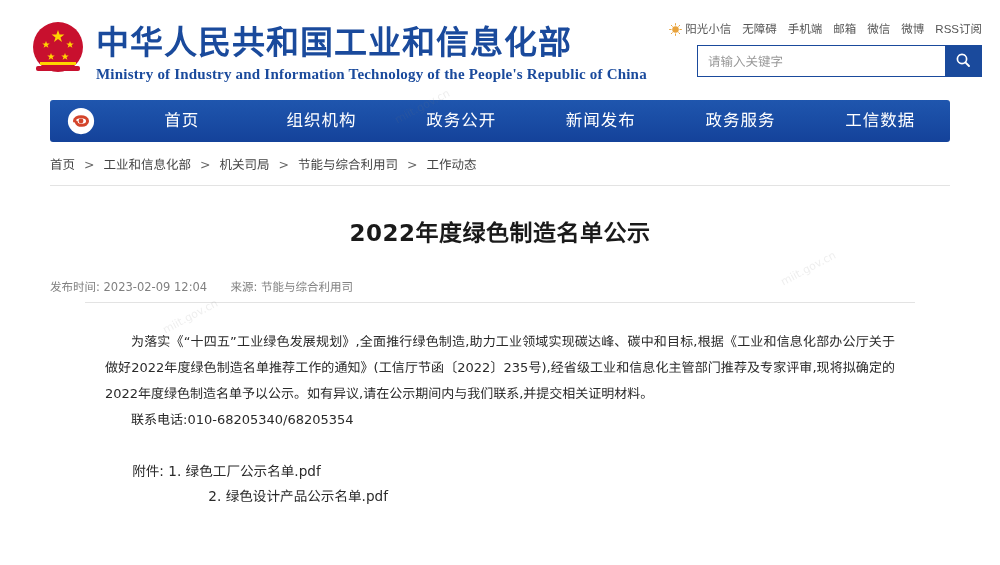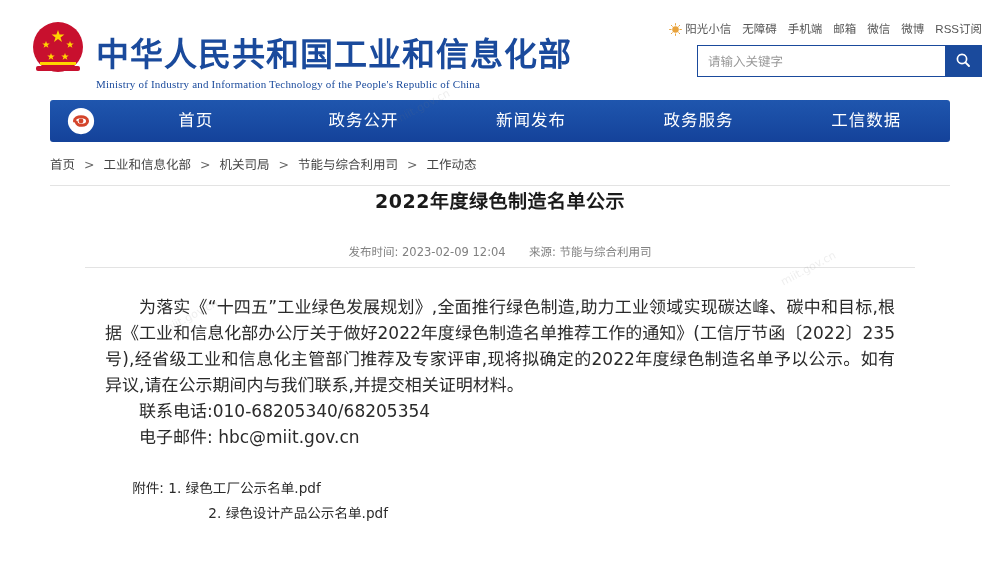--- a/index.html
+++ b/index.html
@@ -33,35 +33,35 @@
     left: 28px;
     top: 16px;
     width: 60px;
     height: 60px;
   }
   .emblem svg { display:block; }
 
   .site-title-block {
     position: absolute;
     left: 96px;
-    top: 35px;
+    top: 23px;
   }
   .site-title-cn {
     font-family: "DejaVu Sans", "Liberation Sans", sans-serif;
     font-size: 33px;
     font-weight: bold;
     color: #1a4a9c;
     letter-spacing: 1px;
     line-height: 40px;
     white-space: nowrap;
   }
   .site-title-en {
     font-family: "Liberation Serif", serif;
-    font-size: 11px;
-    font-weight: normal;
+    font-size: 15px;
+    font-weight: bold;
     color: #1a4a9c;
     letter-spacing: 0.2px;
     margin-top: 3px;
     white-space: nowrap;
   }
 
   
   .top-links {
     position: absolute;
     right: 18px;
@@ -172,43 +172,44 @@
     width: 900px;
     margin: 0 auto;
     position: relative;
   }
   .hr-top {
     border-top: 1px solid #e3e3e3;
     margin-top: 12px;
   }
   .art-title {
     text-align: center;
-    font-size: 19px;
+    font-size: 23px;
     font-weight: bold;
     color: #1a1a1a;
     font-family: "DejaVu Sans", "Liberation Sans", sans-serif;
+    margin-top: 28px;
     letter-spacing: 0.5px;
   }
   .art-meta {
-    text-align: center;
+    text-align: left;
     font-size: 11.5px;
     color: #808080;
     font-family: "DejaVu Sans", "Liberation Sans", sans-serif;
     margin-top: 30px;
   }
   .art-meta .gap { display:inline-block; width: 16px; }
   .hr-meta {
     border-top: 1px solid #e3e3e3;
     margin: 8px 35px 0 35px;
   }
 
   .art-body {
     margin: 26px 55px 0 55px;
     font-family: "DejaVu Sans", "Liberation Sans", sans-serif;
-    font-size: 17px;
+    font-size: 13px;
     line-height: 26px;
     color: #2a2a2a;
     text-align: justify;
   }
   .p-indent { text-indent: 2em; }
   .art-body p { margin: 0; }
 
   .attach-block {
     margin: 26px 55px 0 55px;
     font-family: "DejaVu Sans", "Liberation Sans", sans-serif;
@@ -305,20 +306,21 @@
   <div class="navbar">
     <div class="nav-logo">
       <svg width="30" height="30" viewBox="0 0 32 32" aria-hidden="true">
         <circle cx="16" cy="16" r="14" fill="#ffffff"></circle>
         <path d="M9 16 C9 10, 23 10, 23 16 C23 22, 11 22, 11 17" fill="none" stroke="#d4452c" stroke-width="3.2" stroke-linecap="round"></path>
         <circle cx="16" cy="16" r="2.6" fill="#d4452c"></circle>
       </svg>
     </div>
     <div class="nav-items">
       <div class="nav-item">首页</div>
+      <div class="nav-item">组织机构</div>
       <div class="nav-item">政务公开</div>
       <div class="nav-item">新闻发布</div>
       <div class="nav-item">政务服务</div>
       <div class="nav-item">工信数据</div>
     </div>
   </div>
 </div>
 
 <div class="breadcrumb">
   <a>首页</a>
@@ -342,21 +344,20 @@
     <span>2023-02-09 12:04</span>
     <span class="gap"></span>
     <span>来源:</span>
     <span>节能与综合利用司</span>
   </div>
   <div class="hr-meta"></div>
 
   <div class="art-body">
     <p class="p-indent">为落实《“十四五”工业绿色发展规划》,全面推行绿色制造,助力工业领域实现碳达峰、碳中和目标,根据《工业和信息化部办公厅关于做好2022年度绿色制造名单推荐工作的通知》(工信厅节函〔2022〕235号),经省级工业和信息化主管部门推荐及专家评审,现将拟确定的2022年度绿色制造名单予以公示。如有异议,请在公示期间内与我们联系,并提交相关证明材料。</p>
     <p class="p-indent">联系电话:010-68205340/68205354</p>
-    <p class="p-indent">电子邮件: hbc@miit.gov.cn</p>
   </div>
 
   <div class="attach-block">
     <div class="attach-first">
       <span>附件:</span>
       <span>1.</span>
       <a>绿色工厂公示名单.pdf</a>
     </div>
     <div class="attach-item">
       <span>2.</span>

